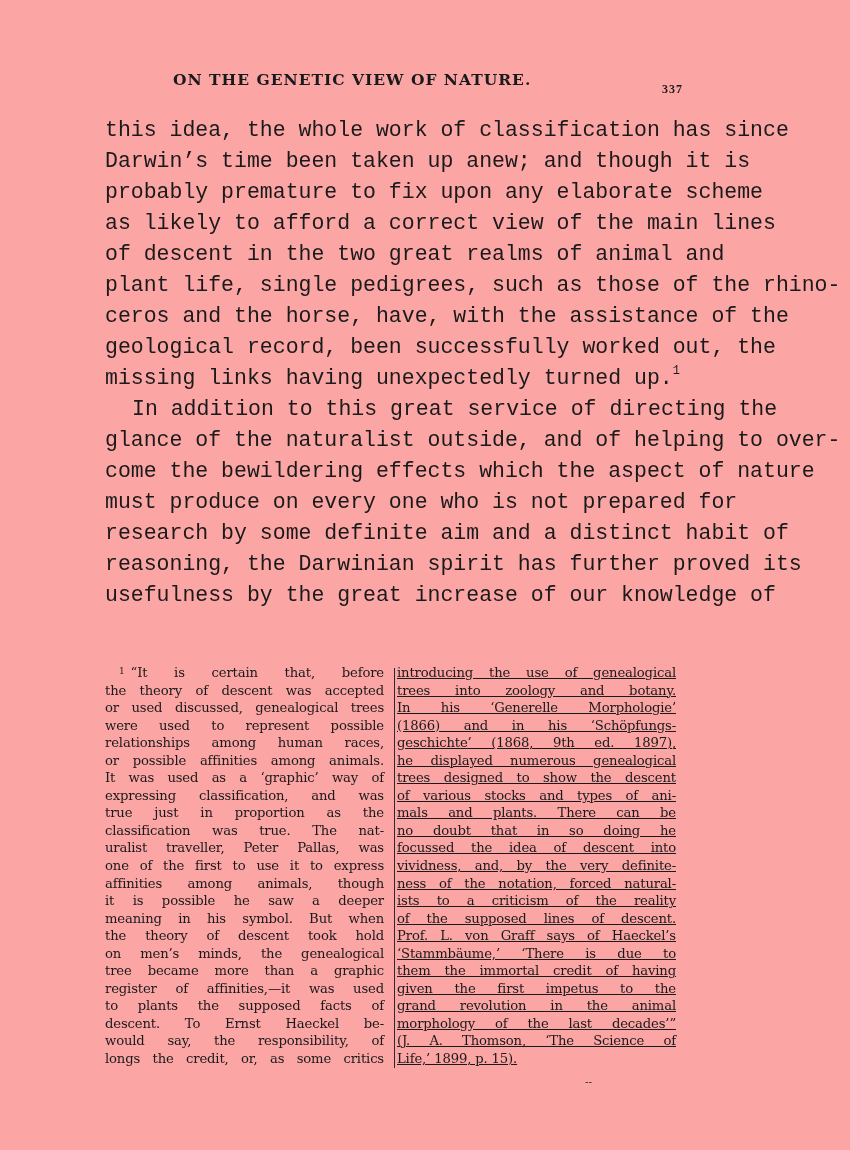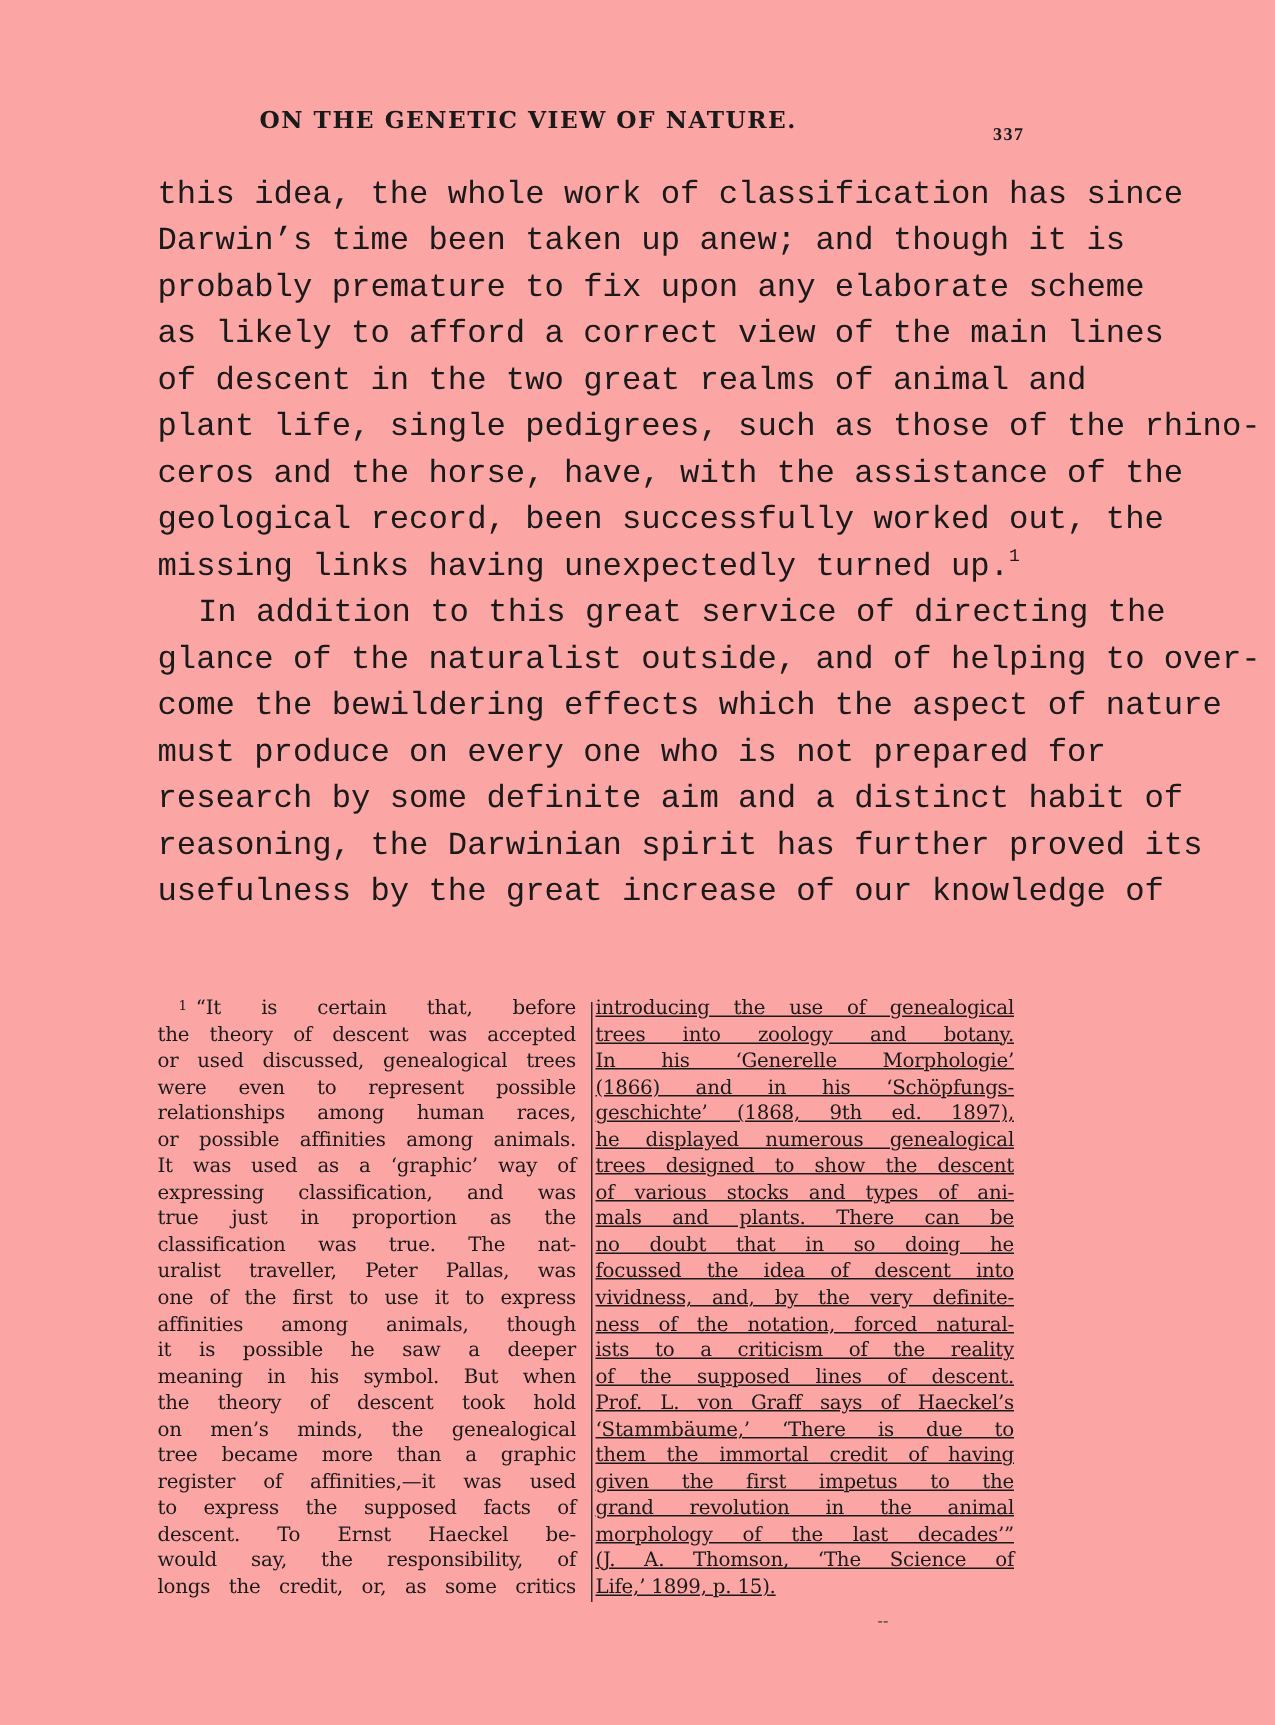--- a/index.html
+++ b/index.html
@@ -64,37 +64,37 @@
       <span class="line">reasoning, the Darwinian spirit has further proved its</span>
       <span class="line">usefulness by the great increase of our knowledge of</span>
     </div>
   </div>
 
   <div class="footnotes">
     <div class="fn-col left">
       <span class="line first"><span class="marker">1</span><span>“It is certain that, before</span></span>
       <span class="line">the theory of descent was accepted</span>
       <span class="line">or used discussed, genealogical trees</span>
-      <span class="line">were even to represent possible</span>
+      <span class="line">were used to represent possible</span>
       <span class="line">relationships among human races,</span>
       <span class="line">or possible affinities among animals.</span>
       <span class="line">It was used as a ‘graphic’ way of</span>
       <span class="line">expressing classification, and was</span>
       <span class="line">true just in proportion as the</span>
       <span class="line">classification was true. The nat-</span>
       <span class="line">uralist traveller, Peter Pallas, was</span>
       <span class="line">one of the first to use it to express</span>
       <span class="line">affinities among animals, though</span>
       <span class="line">it is possible he saw a deeper</span>
       <span class="line">meaning in his symbol. But when</span>
       <span class="line">the theory of descent took hold</span>
       <span class="line">on men’s minds, the genealogical</span>
       <span class="line">tree became more than a graphic</span>
       <span class="line">register of affinities,—it was used</span>
-      <span class="line">to express the supposed facts of</span>
+      <span class="line">to plants the supposed facts of</span>
       <span class="line">descent. To Ernst Haeckel be-</span>
       <span class="line">would say, the responsibility, of</span>
       <span class="line">longs the credit, or, as some critics</span>
     </div>
 
     <div class="col-rule"></div>
 
     <div class="fn-col right">
       <span class="line">introducing the use of genealogical</span>
       <span class="line">trees into zoology and botany.</span>

